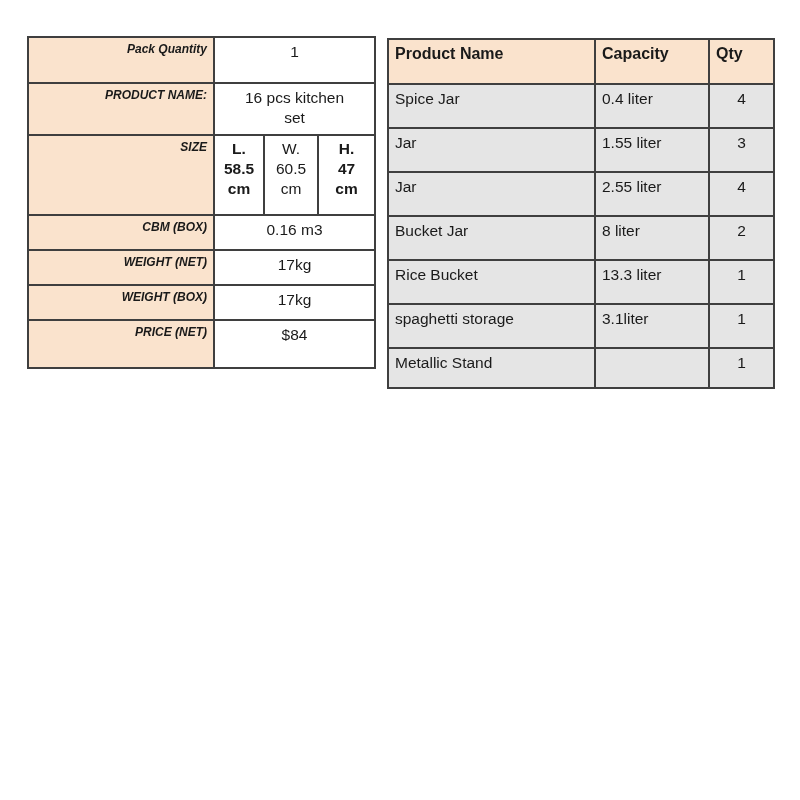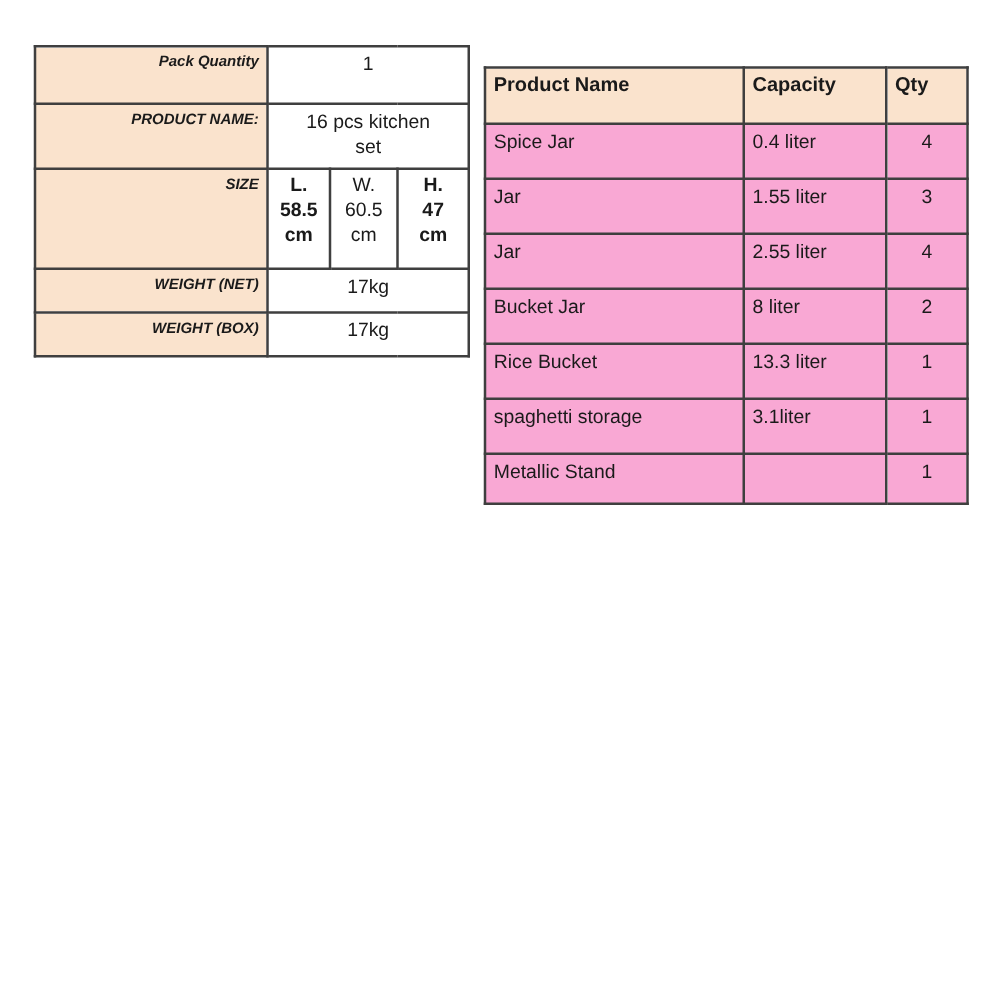--- a/index.html
+++ b/index.html
@@ -66,32 +66,32 @@
   .h-row3{height:80px;padding-left:44px;}
   .h-row4{height:35px;}
   .h-row5{height:35px;border-radius:10px;}
   .h-row6{height:35px;border-radius:10px;}
   .h-row7{height:48px;}
 
   
   .product-table{
     position:absolute;
     left:387px;
-    top:53px;
+    top:38px;
     width:386px;
   }
   .product-table th{
     background:var(--header-bg);
     font-weight:bold;
     font-size:16px;
     text-align:left;
     height:35px;
   }
   .product-table td{
-    background:#f9a8d4;
+    background:#e5e5e5;
     height:34px;
     margin-top:44px;
   }
   .product-table tr:last-child td{height:30px;}
   .qty-cell{text-align:center;}
 </style>
 </head>
 <body>
 
 <div class="canvas">
@@ -118,27 +118,35 @@
         <td class="size-cell size-bold">L.
 58.5
 cm</td>
         <td class="size-cell">W.
 60.5
 cm</td>
         <td class="size-cell size-bold">H.
 47
 cm</td>
       </tr>
+      <tr class="h-row4">
+        <td class="label">CBM (BOX)</td>
+        <td class="value" colspan="3">0.16 m3</td>
+      </tr>
       <tr class="h-row5">
         <td class="label">WEIGHT (NET)</td>
         <td class="value" colspan="3">17kg</td>
       </tr>
       <tr class="h-row6">
         <td class="label">WEIGHT (BOX)</td>
         <td class="value" colspan="3">17kg</td>
+      </tr>
+      <tr class="h-row7">
+        <td class="label">PRICE (NET)</td>
+        <td class="value" colspan="3">$84</td>
       </tr>
     </tbody>
   </table>
 
   <table class="product-table">
     <colgroup>
       <col style="width:207px">
         <col style="width:114px">
         <col style="width:65px">
     </colgroup>

